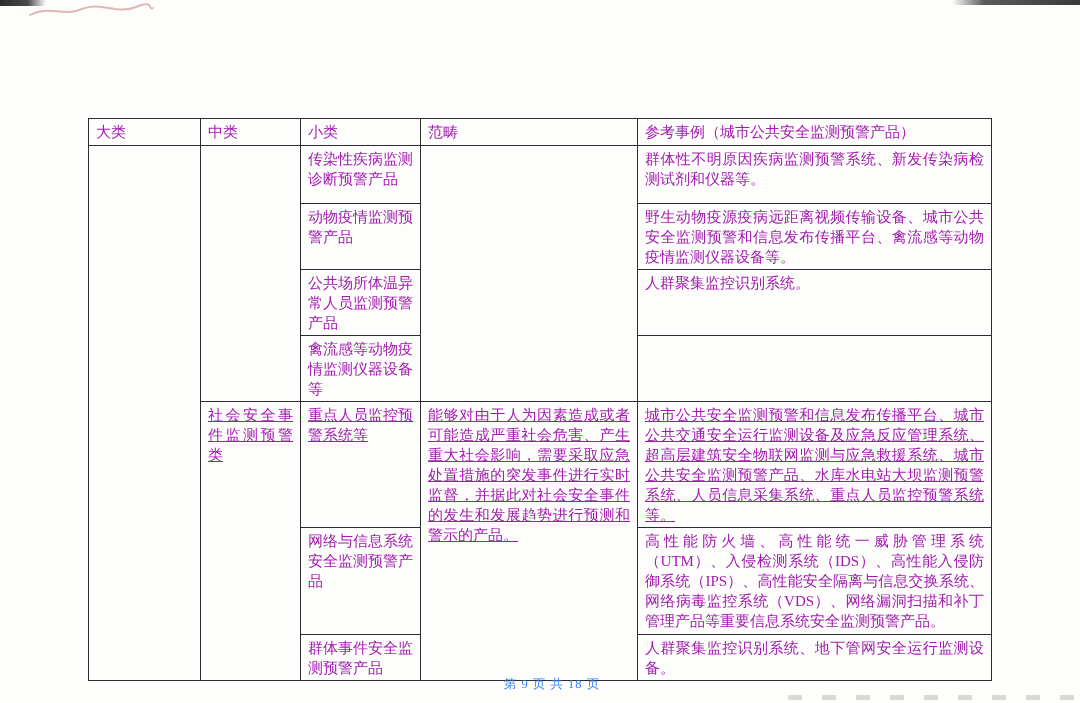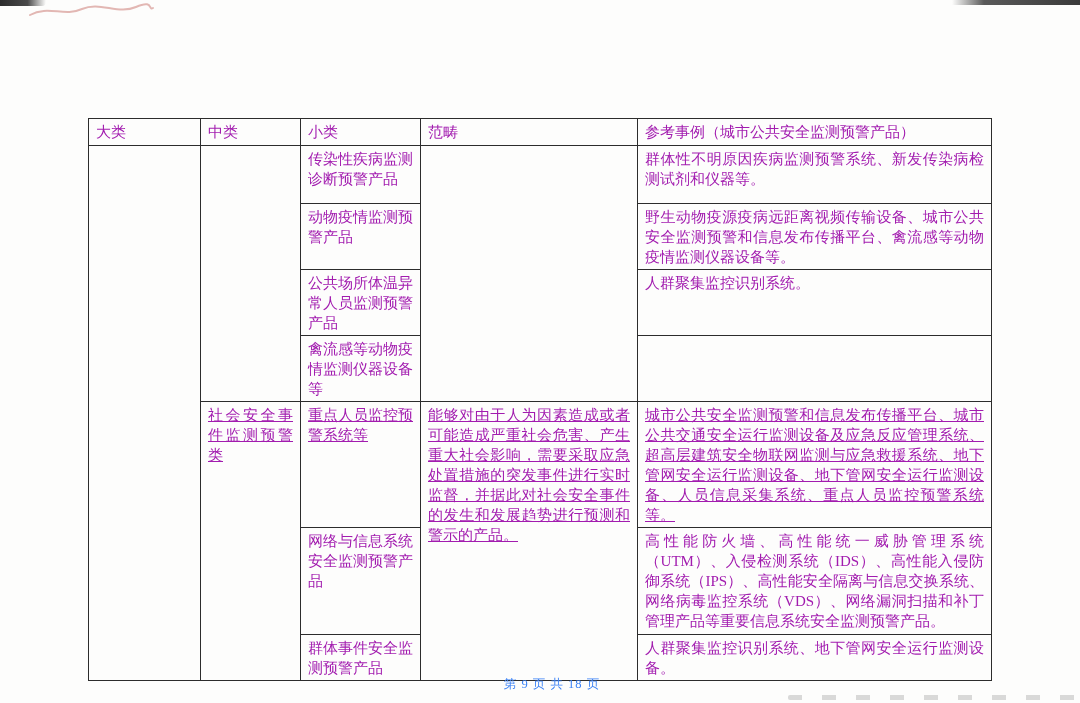--- a/index.html
+++ b/index.html
@@ -150,21 +150,21 @@
         <td>人群聚集监控识别系统。</td>
       </tr>
       <tr class="r4">
         <td>禽流感等动物疫情监测仪器设备等</td>
         <td></td>
       </tr>
       <tr class="r5">
         <td rowspan="3">社会安全事件监测预警类</td>
         <td>重点人员监控预警系统等</td>
         <td rowspan="3">能够对由于人为因素造成或者可能造成严重社会危害、产生重大社会影响，需要采取应急处置措施的突发事件进行实时监督，并据此对社会安全事件的发生和发展趋势进行预测和警示的产品。</td>
-        <td>城市公共安全监测预警和信息发布传播平台、城市公共交通安全运行监测设备及应急反应管理系统、超高层建筑安全物联网监测与应急救援系统、地下管网安全运行监测设备、地下管网安全运行监测设备、人员信息采集系统、重点人员监控预警系统等。</td>
+        <td>城市公共安全监测预警和信息发布传播平台、城市公共交通安全运行监测设备及应急反应管理系统、超高层建筑安全物联网监测与应急救援系统、城市公共安全监测预警产品、水库水电站大坝监测预警系统、人员信息采集系统、重点人员监控预警系统等。</td>
       </tr>
       <tr class="r6">
         <td>网络与信息系统安全监测预警产品</td>
         <td>高性能防火墙、高性能统一威胁管理系统（UTM）、入侵检测系统（IDS）、高性能入侵防御系统（IPS）、高性能安全隔离与信息交换系统、网络病毒监控系统（VDS）、网络漏洞扫描和补丁管理产品等重要信息系统安全监测预警产品。</td>
       </tr>
       <tr class="r7">
         <td>群体事件安全监测预警产品</td>
         <td>人群聚集监控识别系统、地下管网安全运行监测设备。</td>
       </tr>
     </tbody>

